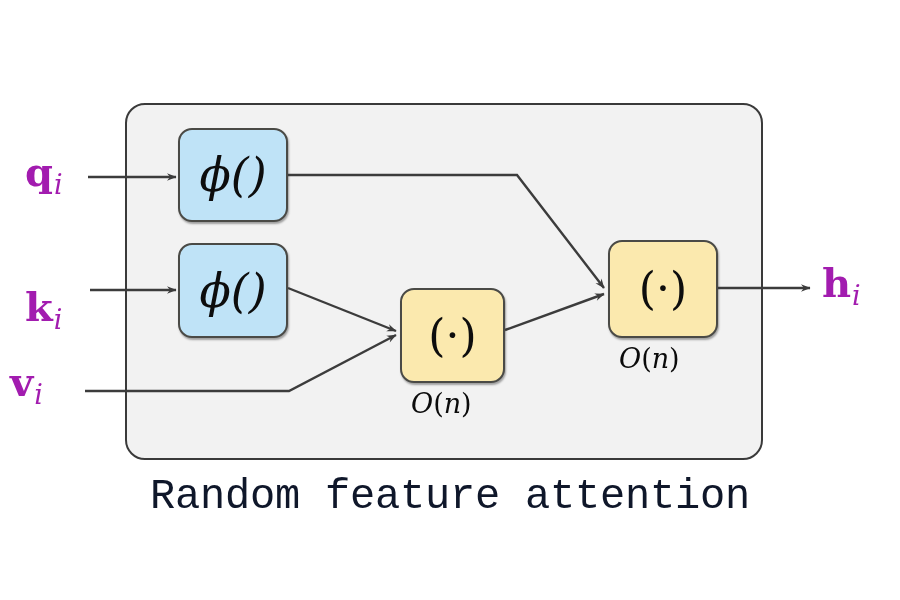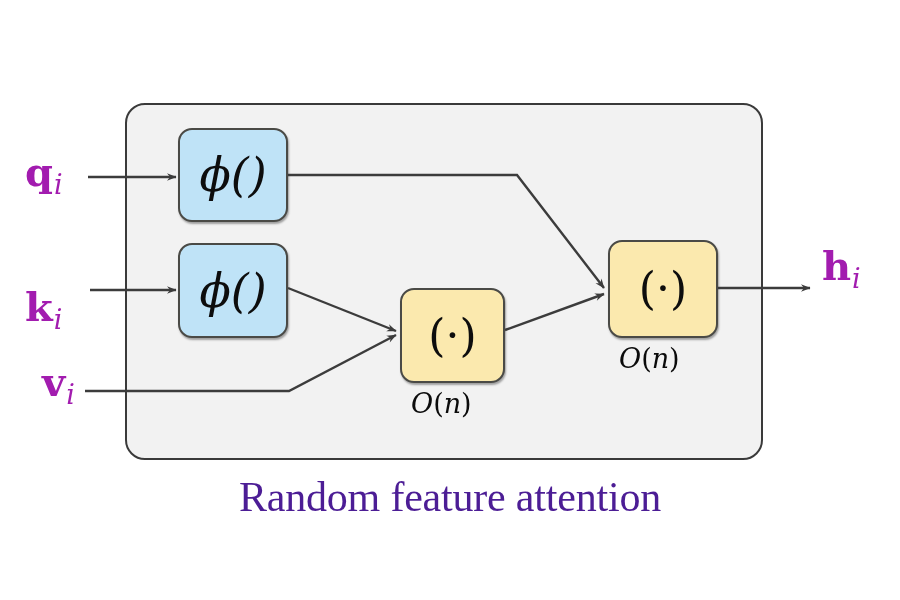--- a/index.html
+++ b/index.html
@@ -86,23 +86,23 @@
     font-family: "DejaVu Serif", serif;
   }
   .order-label .paren { font-style: normal; }
   .order-label .var { font-style: italic; }
   .caption {
     position: absolute;
     left: 0;
     top: 473px;
     width: 900px;
     text-align: center;
-    font-family: Liberation Serif, serif;
+    font-family: Liberation Mono, monospace;
     font-size: 42px;
-    color: #4c1d95;
+    color: #0f172a;
     letter-spacing: -0.2px;
   }
 </style>
 </head>
 <body>
 
 <div id="stage">
 
   <div class="panel"></div>
 
@@ -149,23 +149,23 @@
   </div>
 
   <div class="io-label" style="left:25px; top:152px;">
     <span class="bld">q</span><span class="sub">i</span>
   </div>
 
   <div class="io-label" style="left:25px; top:259px;margin-top:28px;">
     <span class="bld">k</span><span class="sub">i</span>
   </div>
 
-  <div class="io-label" style="left:42px; top:362px;">
+  <div class="io-label" style="left:10px; top:362px;">
     <span class="bld">v</span><span class="sub">i</span>
   </div>
 
-  <div class="io-label" style="left:822px; top:246px;">
+  <div class="io-label" style="left:822px; top:263px;">
     <span class="bld">h</span><span class="sub">i</span>
   </div>
 
   <div class="caption">Random feature attention</div>
 
 </div>
 
 </body></html>

